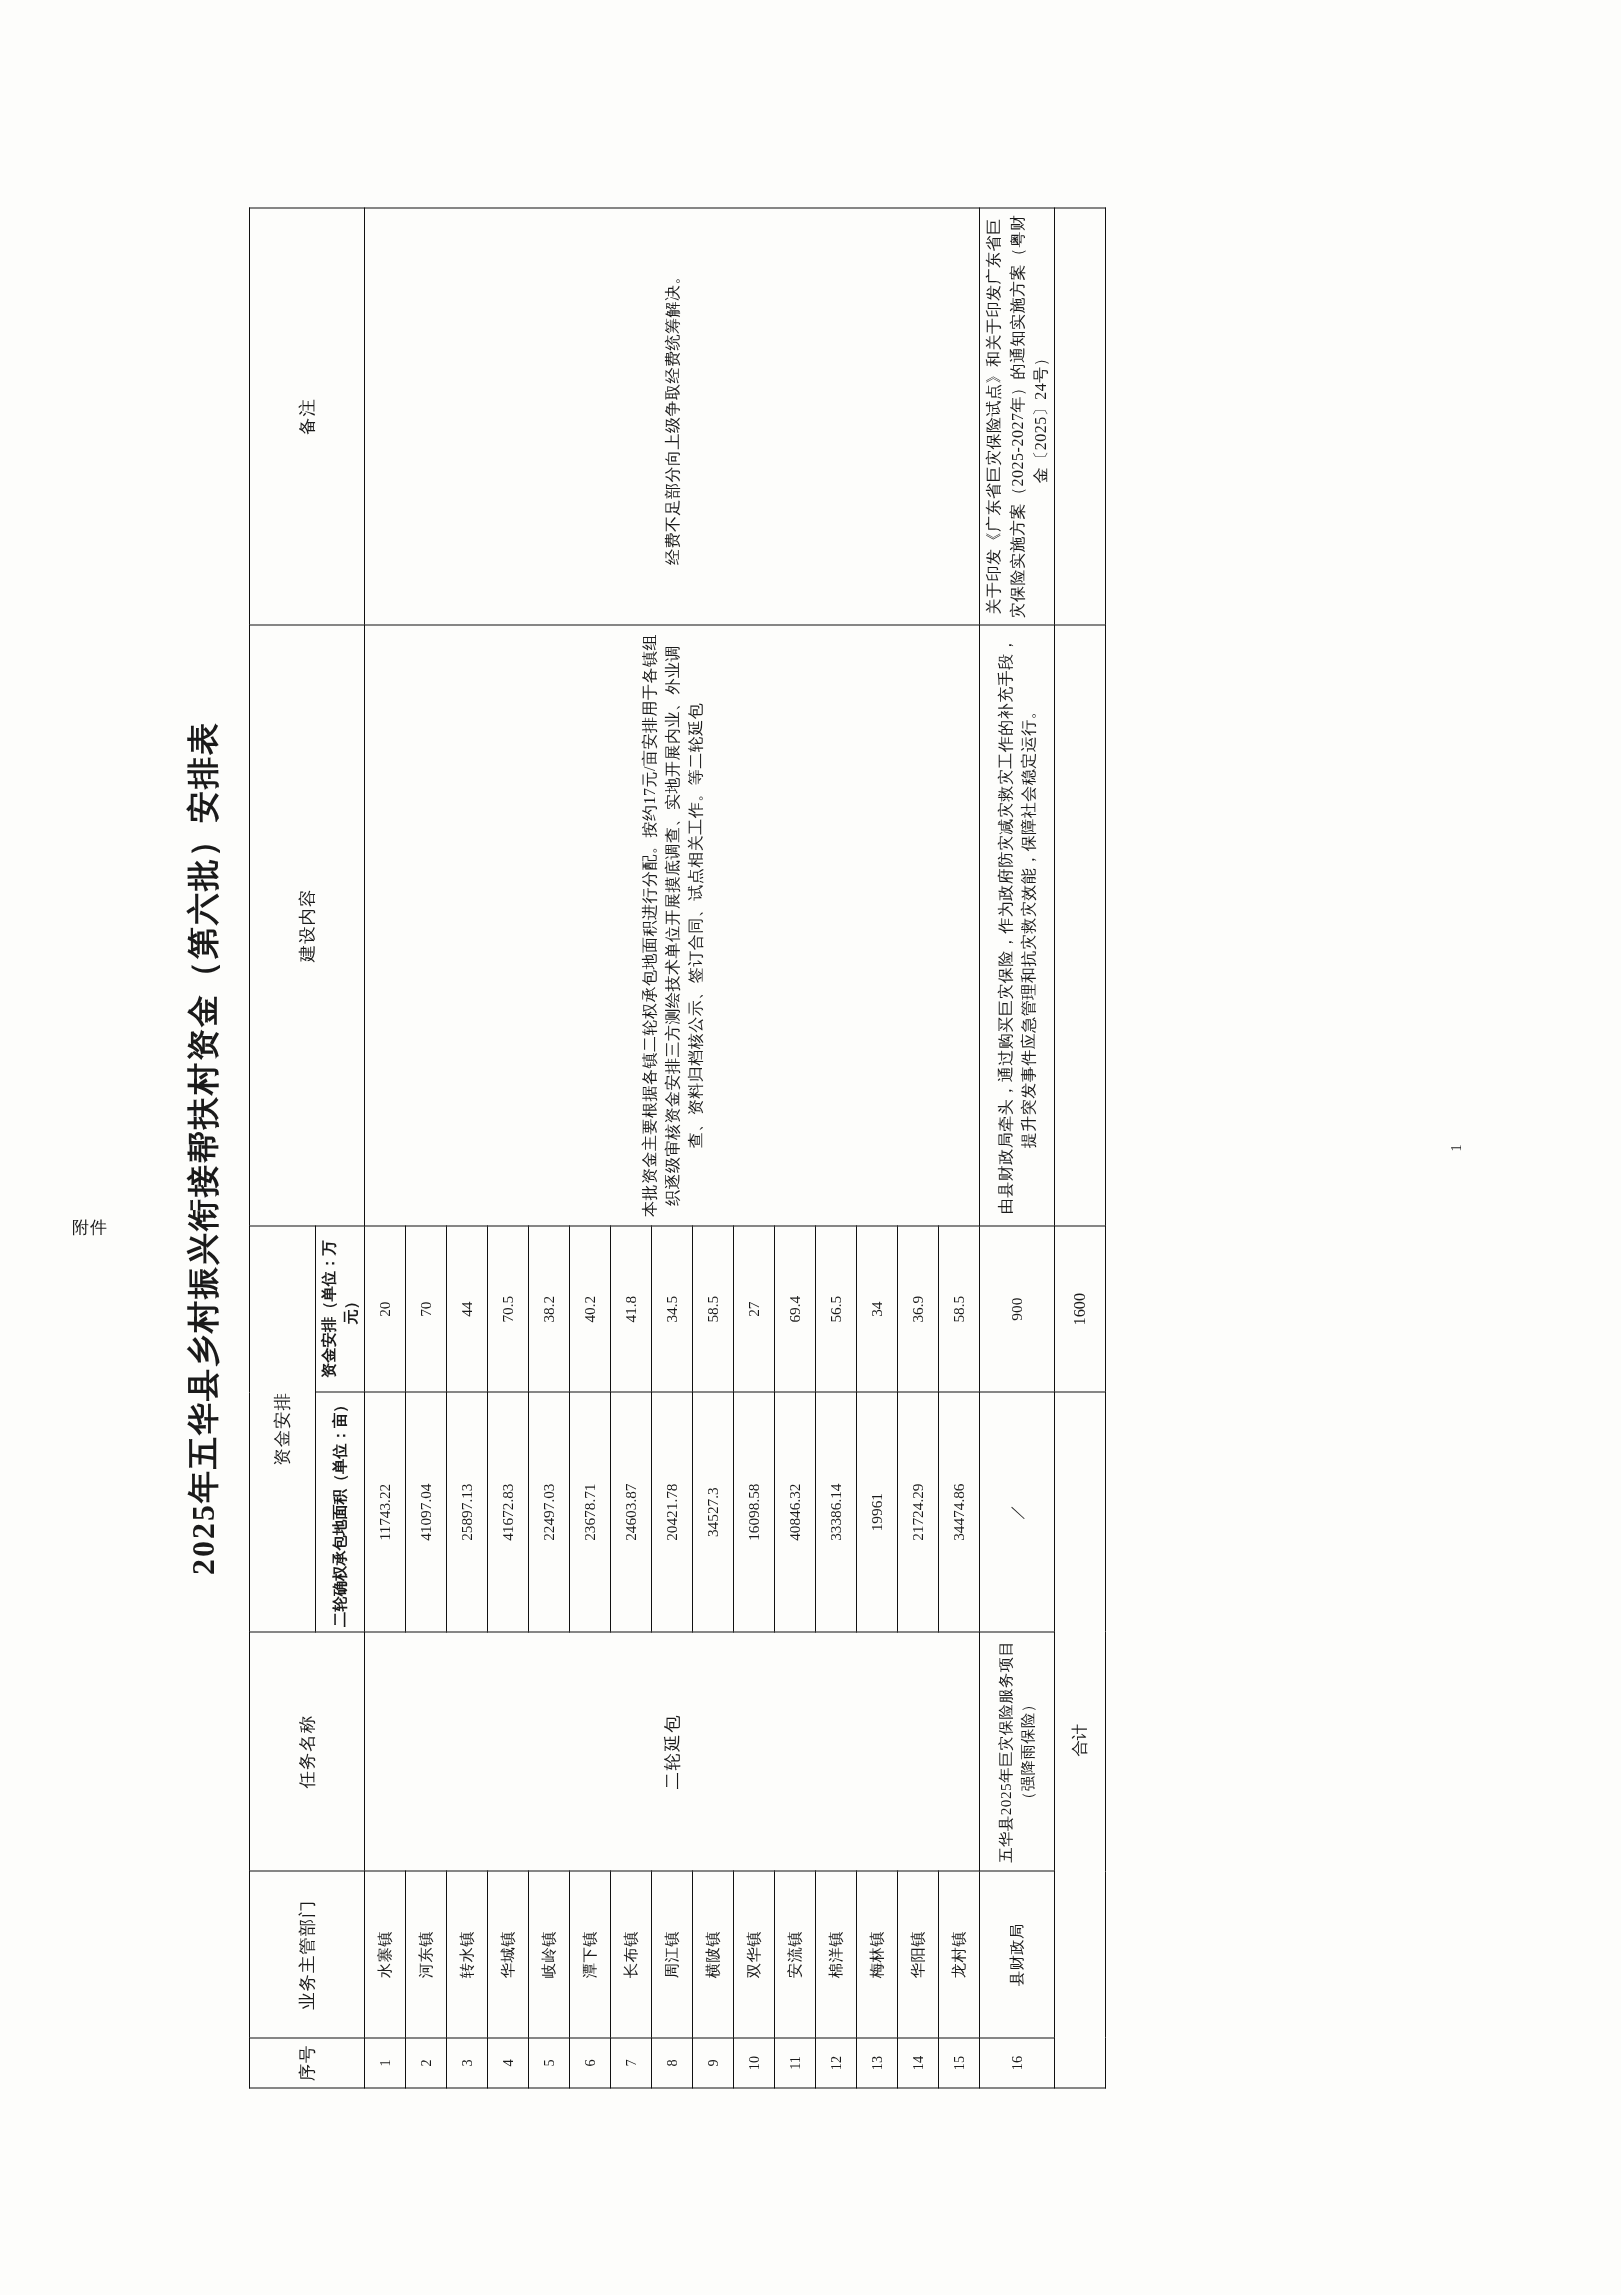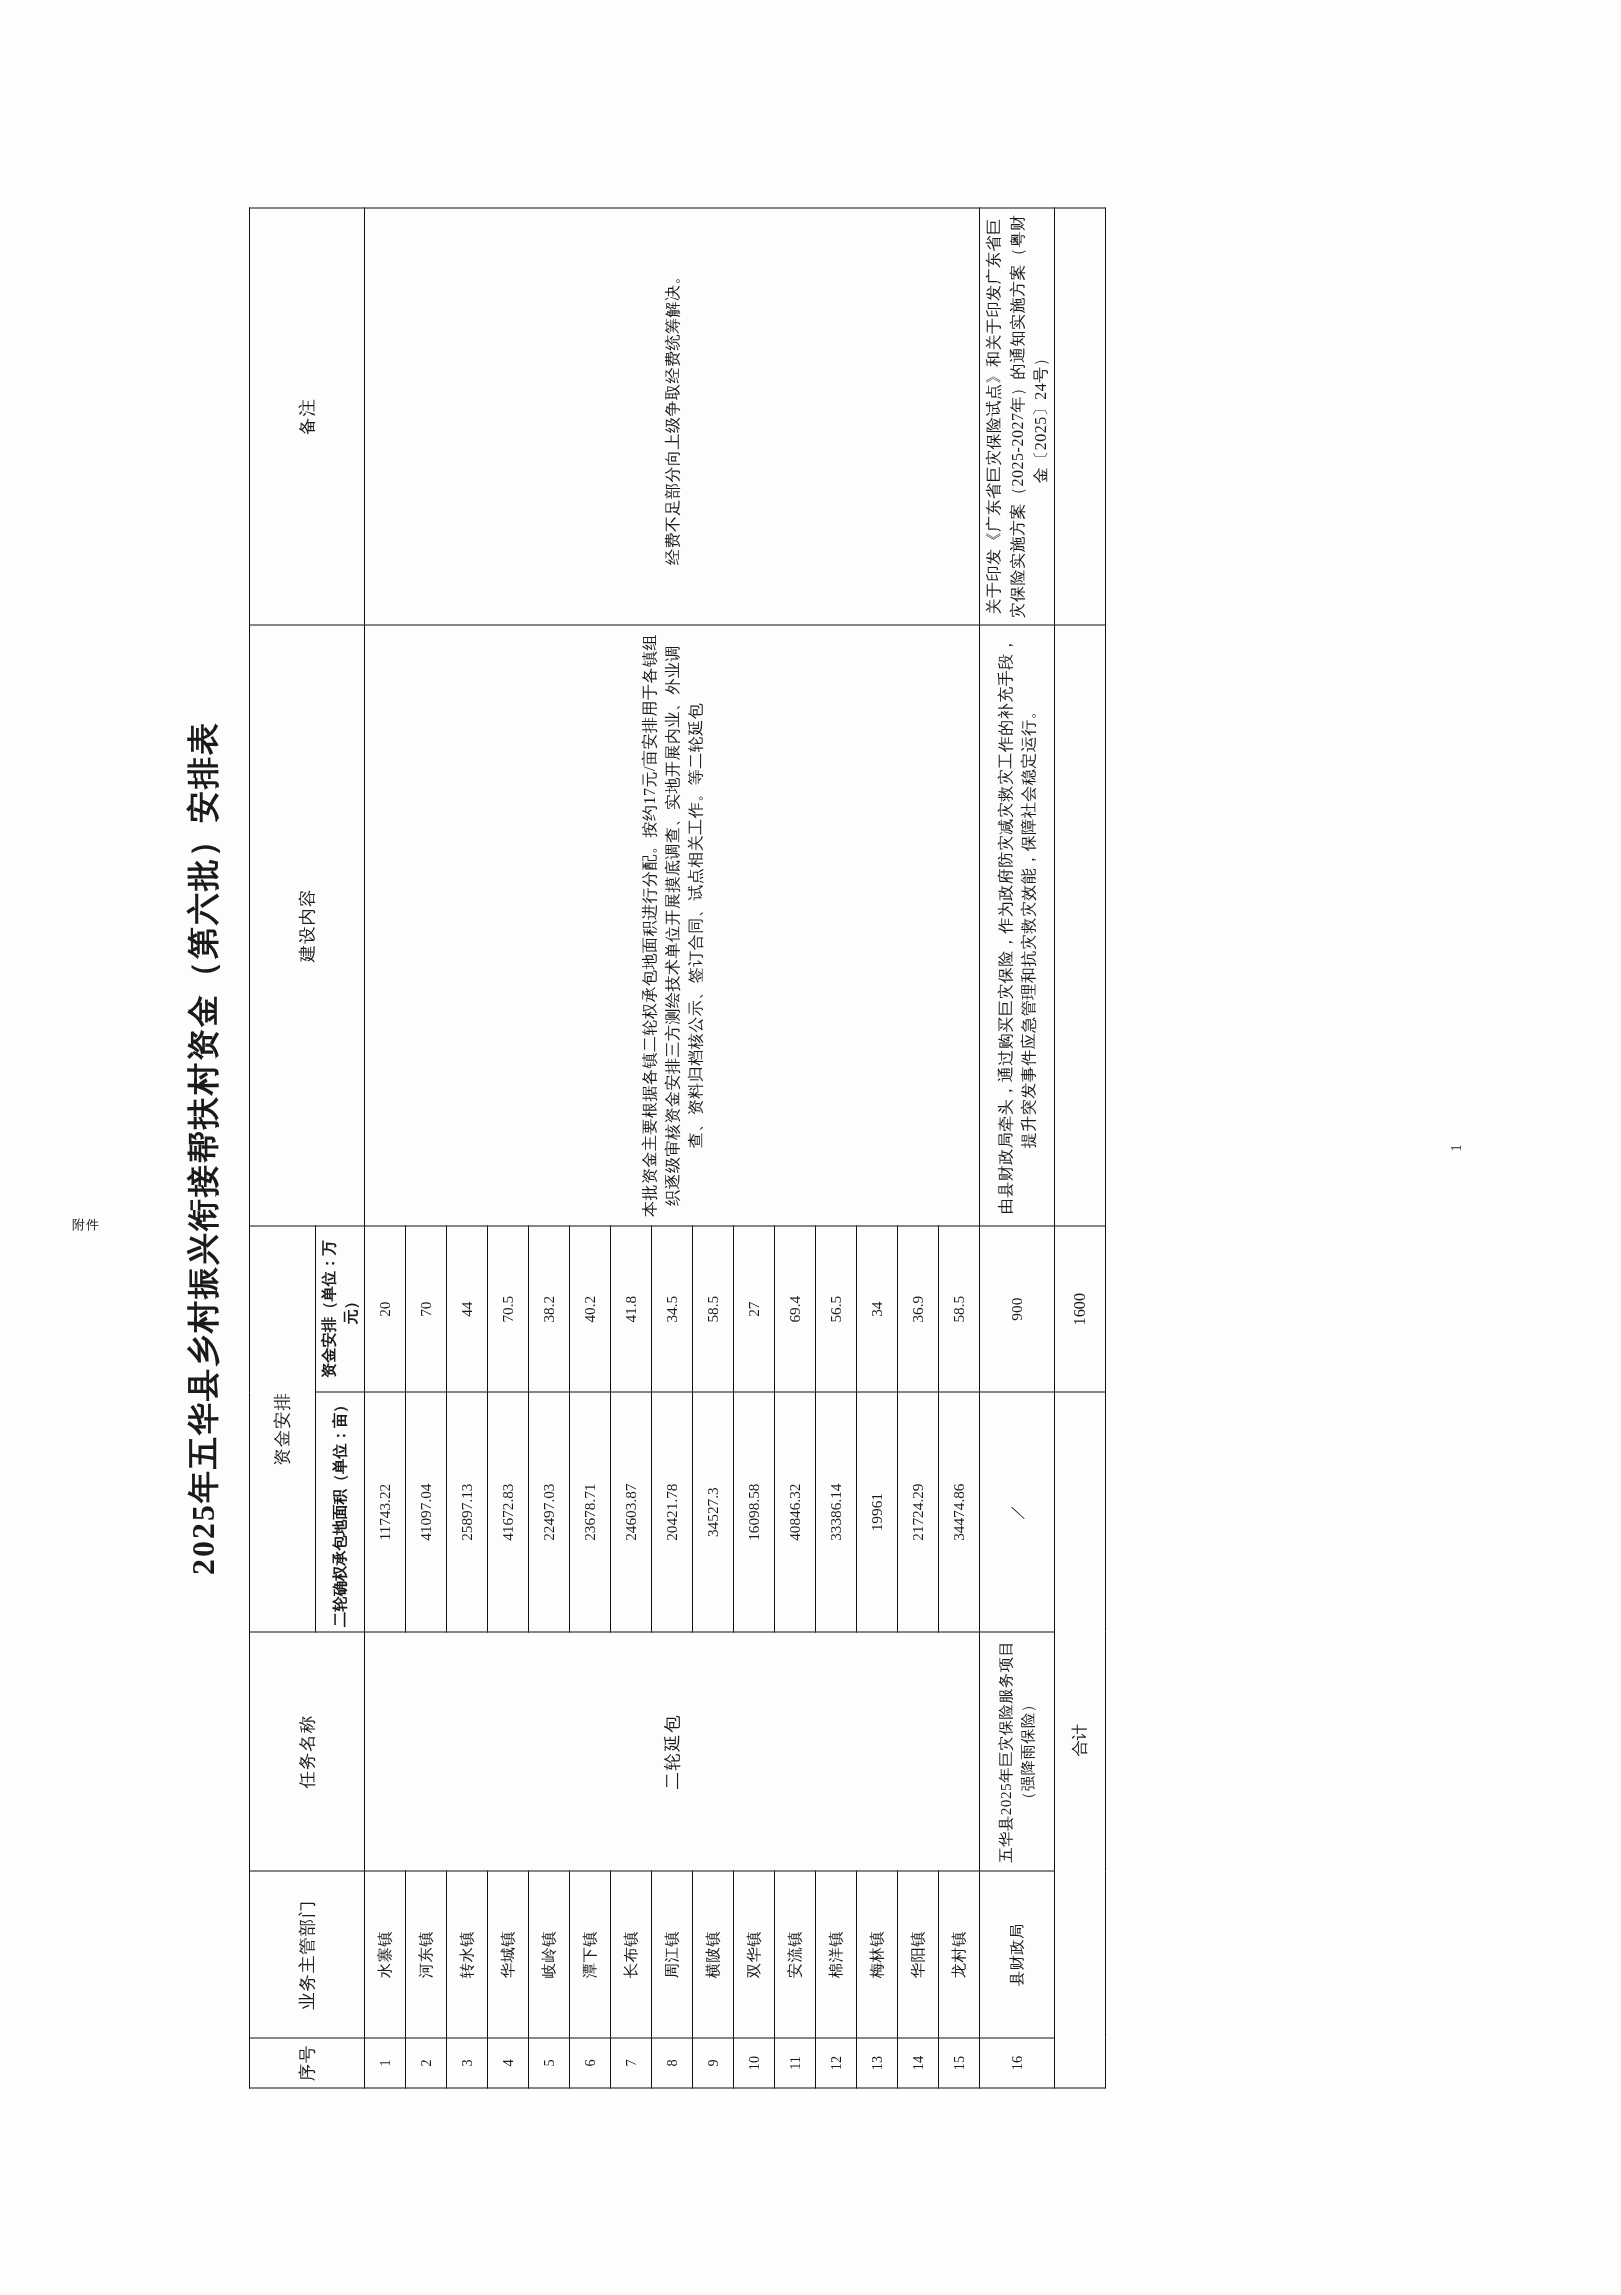--- a/index.html
+++ b/index.html
@@ -21,21 +21,21 @@
     position:absolute;
     
     width:2045px;height:1380px;
     left:50%;top:50%;
     transform:translate(-50%,-50%) rotate(-90deg);
     transform-origin:50% 50%;
   }
   .attach-label{
     position:absolute;
     left:72px;top:1216px;
-    font-size:13px;
+    font-size:17px;
     letter-spacing:1px;
     writing-mode:horizontal-tb;
   }
   .doc-title{
     position:absolute;
     left:0;right:0;top:61px;
     text-align:center;
     font-size:32px;
     font-weight:bold;
     letter-spacing:2px;

